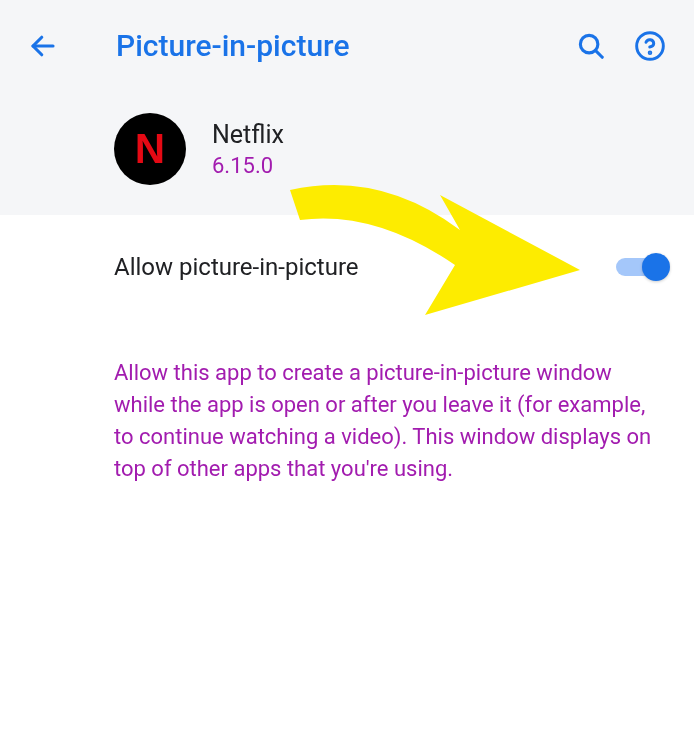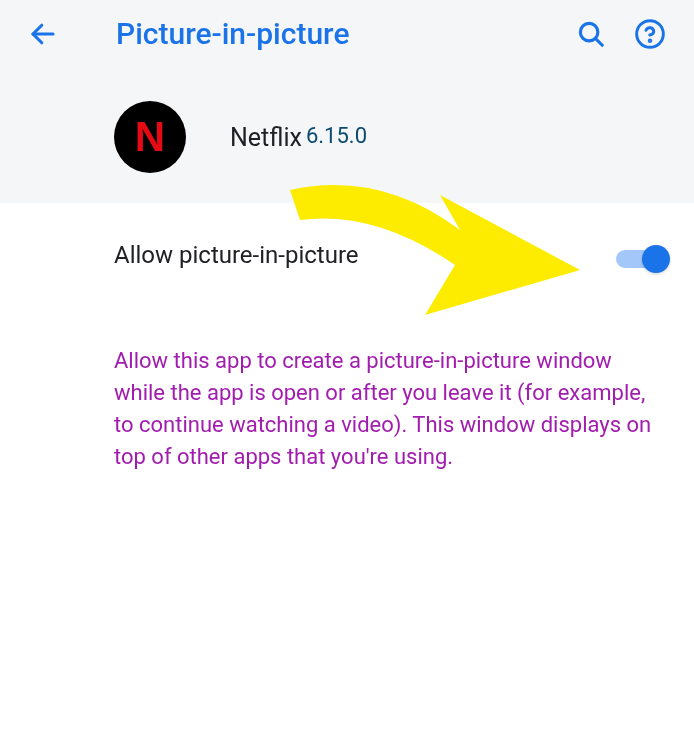--- a/index.html
+++ b/index.html
@@ -14,21 +14,21 @@
       background: #ffffff;
       position: relative;
       overflow: hidden;
     }
     .header {
       background: #f5f6f8;
       padding-bottom: 30px;
     }
     .toolbar {
       display: flex;
-      padding: 16px 28px 20px 28px;
+      padding: 28px 28px 20px 28px;
       gap: 20px;
     }
     .back-icon {
       color: #1a73e8;
       cursor: pointer;
       display: flex;
       align-items: center;
     }
     .title {
       font-size: 30px;
@@ -63,36 +63,35 @@
       display: flex;
       align-items: center;
       justify-content: center;
       font-size: 42px;
       font-weight: 900;
       color: #e50914;
       font-family: Arial, sans-serif;
     }
     .app-info {
       display: flex;
-      flex-direction: row;
+      flex-direction: column;
       gap: 4px;
-      margin-left: 18px;
     }
     .app-name {
       font-size: 25px;
       color: #202124;
       font-weight: 400;
     }
     .app-version {
       font-size: 22px;
-      color: #0c4a6e;
+      color: #a21caf;
     }
     .setting-row {
       display: flex;
-      align-items: flex-end;
+      align-items: center;
       justify-content: space-between;
       padding: 38px 28px 20px 114px;
     }
     .setting-label {
       font-size: 24px;
       color: #202124;
     }
     .toggle {
       position: relative;
       width: 50px;

